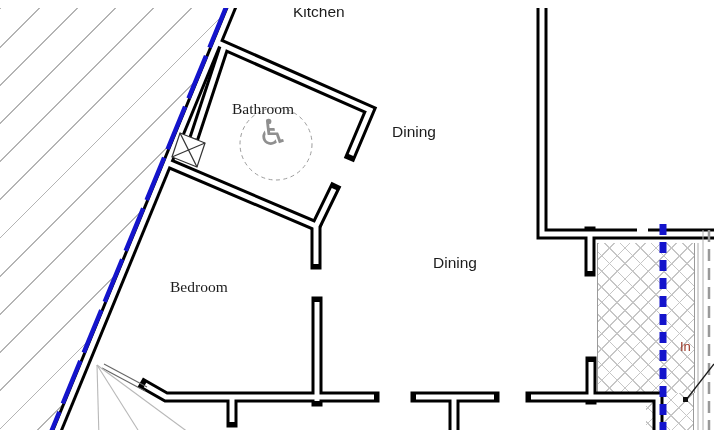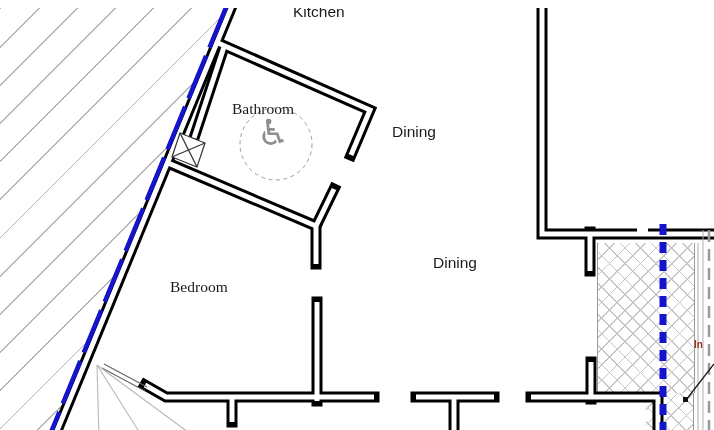--- a/index.html
+++ b/index.html
@@ -40,22 +40,22 @@
   #label-bathroom{left:232px;top:92px;font-family:Liberation Serif, serif;}
   #label-dining  {left:392px;top:115px;}
   #label-living  {left:433px;top:246px;}
   #label-bedroom {left:170px;top:270px;font-family:Liberation Serif, serif;}
   #wheelchair-glyph{
     position:absolute;left:257px;top:105px;z-index:2;
     font-size:36px;line-height:40px;color:#8f8f8f;
     font-family:"DejaVu Sans",sans-serif;
   }
   #leader-note{
-    position:absolute;left:694px;top:331px;z-index:2;
-    font-size:10px;color:#993322;white-space:nowrap;font-weight:bold;
+    position:absolute;left:680px;top:331px;z-index:2;
+    font-size:13px;color:#993322;white-space:nowrap;
   }
 </style>
 </head>
 <body>
 
 <div id="plan">
 
   <div class="site-hatch"></div>
 
   <div class="crosshatch" id="crosshatch-upper"></div>

